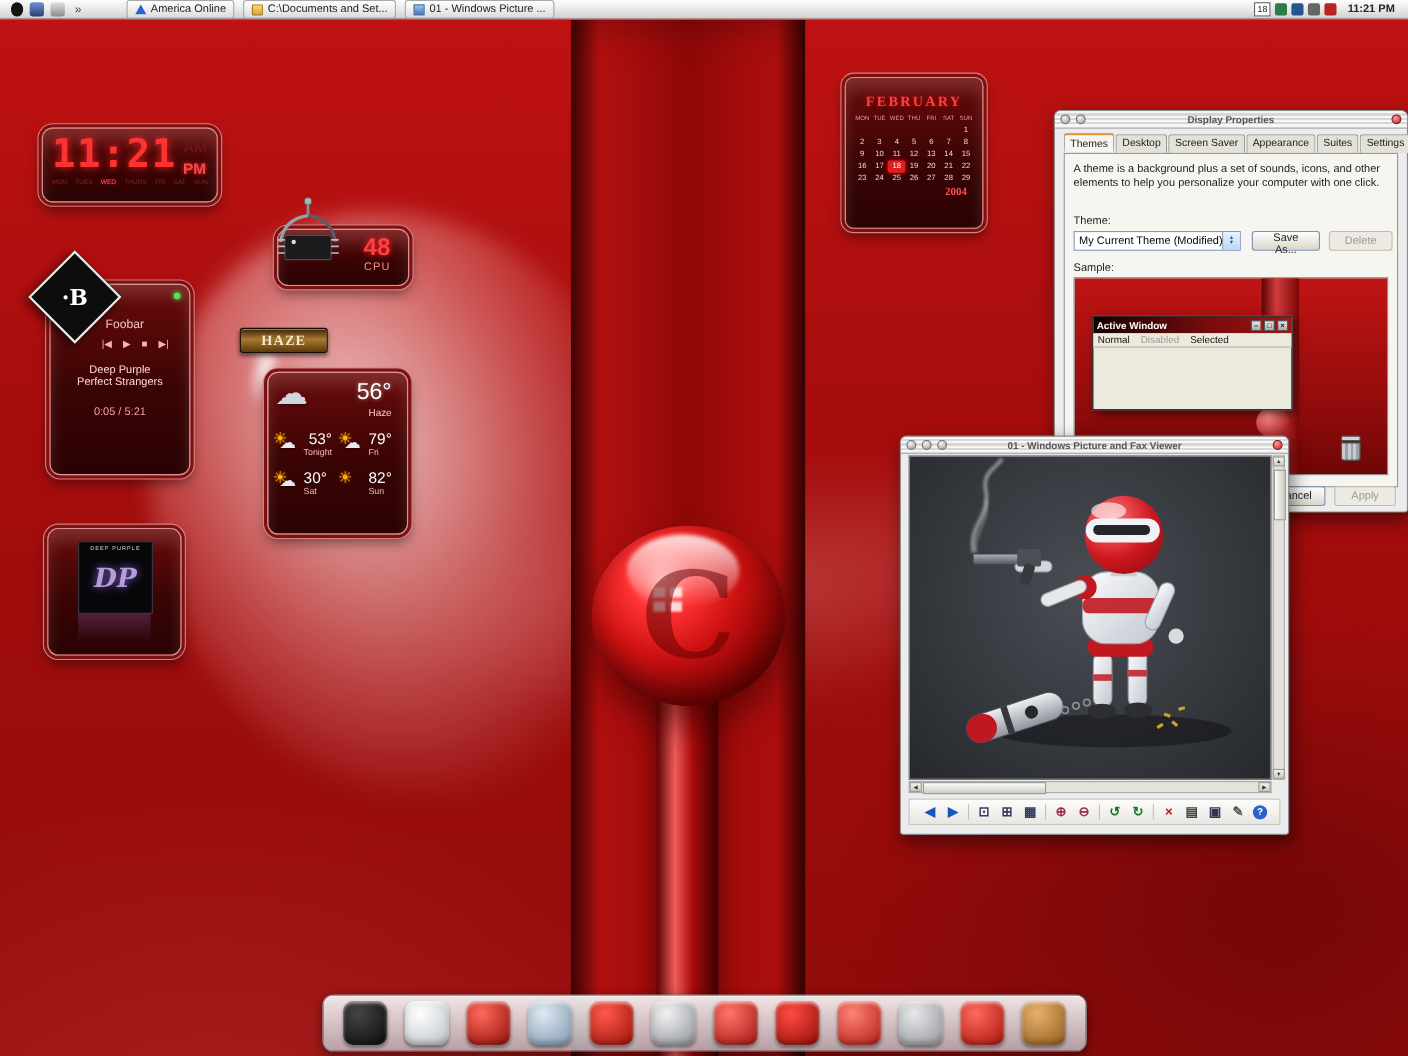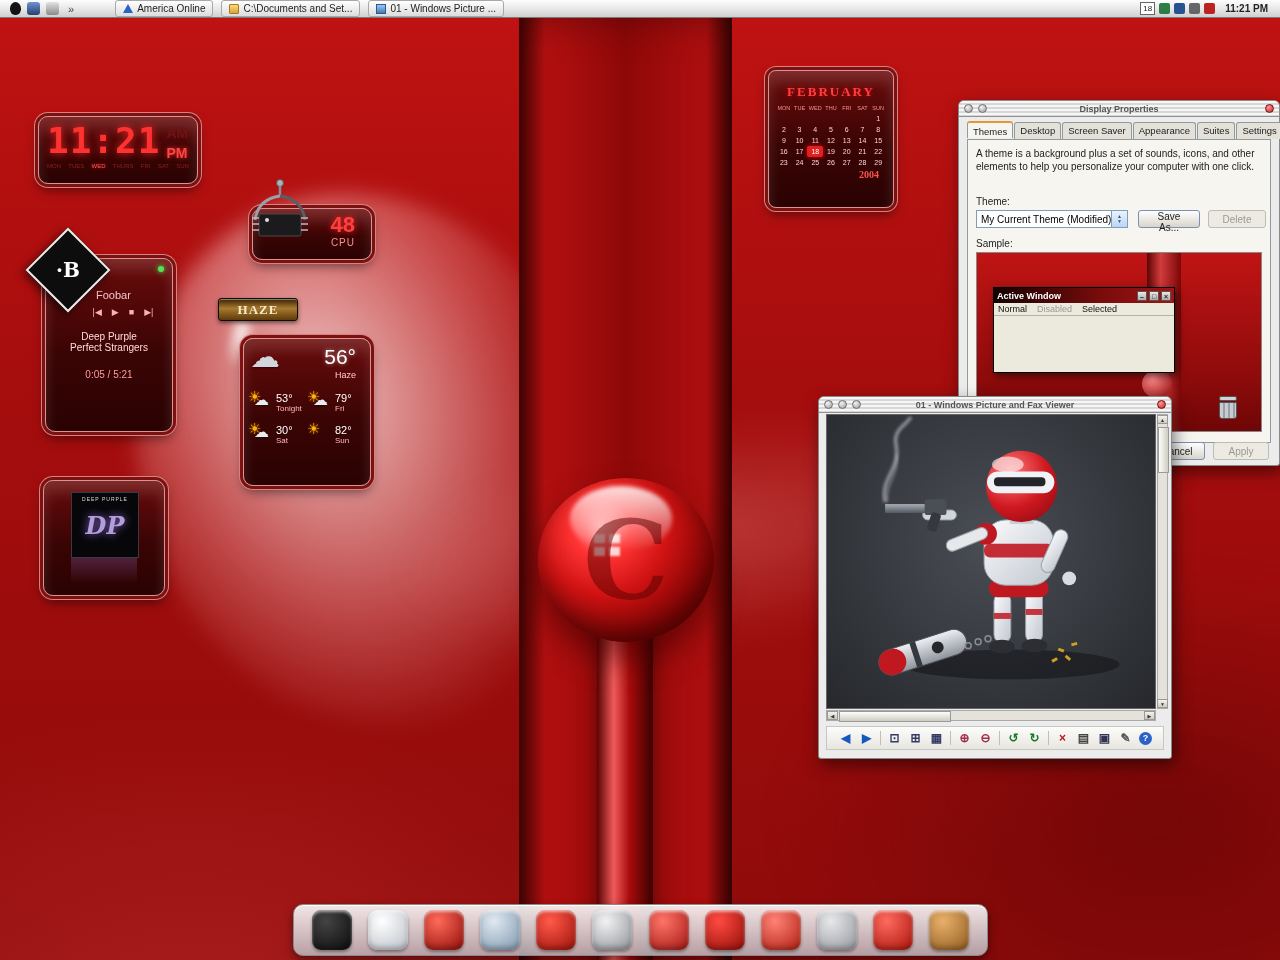--- a/index.html
+++ b/index.html
@@ -103,21 +103,21 @@
   
   .weather{left:243px;top:338px;width:126px;height:146px;}
   .now-cloud{position:absolute;left:6px;top:0px;font-size:30px;color:#d2d6dc;text-shadow:0 1px 2px rgba(0,0,0,.5);}
   .now-temp{position:absolute;right:14px;top:6px;font-size:21px;color:#ffffff;text-shadow:0 0 4px rgba(255,255,255,.5);}
   .now-cond{position:absolute;right:14px;top:31px;font-size:9px;color:#ffc9c9;}
   .weather-forecast{position:absolute;left:2px;right:2px;top:50px;display:grid;grid-template-columns:1fr 1fr;row-gap:10px;padding:2px 2px;}
   .fcell{display:flex;align-items:center;gap:2px;}
   .ficon{position:relative;width:26px;height:22px;flex:none;}
   .ficon .sun{position:absolute;left:0;top:-3px;color:#ffb300;font-size:15px;text-shadow:0 0 3px rgba(255,160,0,.7);}
   .ficon .cloud{position:absolute;left:6px;top:0;color:#e8eaee;font-size:15px;text-shadow:0 1px 2px rgba(0,0,0,.5);}
-  .ftemp{font-size:11px;color:#fff;}
+  .ftemp{font-size:14px;color:#fff;text-align:right;}
   .flabel{font-size:8px;color:#ffb9b9;}
 
   
   .album{left:43px;top:480px;width:120px;height:114px;}
   .album-art{position:absolute;left:27px;top:11px;width:66px;height:64px;background:#07070a;border:1px solid #3a3a44;}
   .album-artist{position:absolute;left:0;right:0;top:3px;text-align:center;font-size:5px;letter-spacing:1px;color:#ddd;}
   .album-logo{position:absolute;inset:0;display:flex;align-items:center;justify-content:center;
     font:bold italic 24px "DejaVu Serif",serif;color:#b39ddb;text-shadow:0 0 8px rgba(150,110,220,.9);}
   .album-reflect{position:absolute;left:27px;top:77px;width:66px;height:26px;
     background:linear-gradient(180deg, rgba(140,100,190,.30), transparent);}

